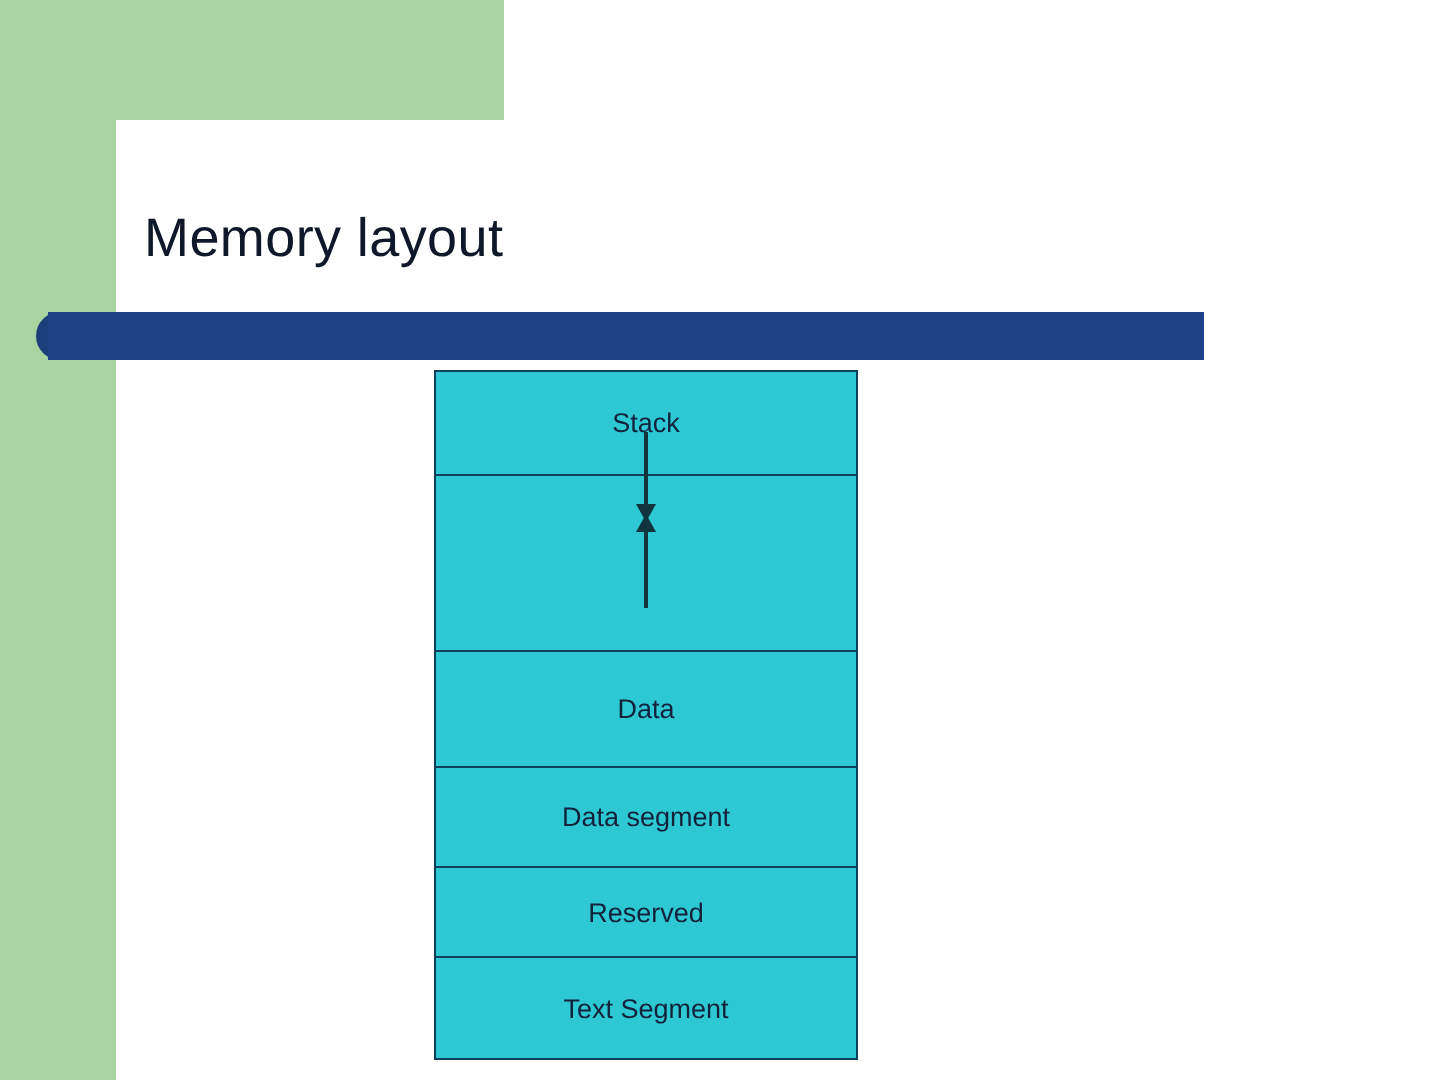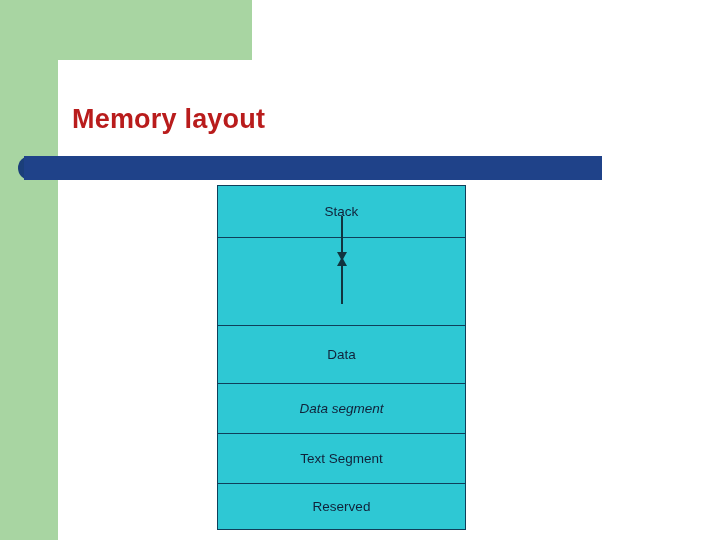--- a/index.html
+++ b/index.html
@@ -65,53 +65,53 @@
     height: 24px;
     background: #1f4289;
   }
 
   
   .page-title {
     position: absolute;
     left: 72px;
     top: 104px;
     font-size: 27px;
-    font-weight: bold;
-    color: #b91c1c;
+    font-weight: normal;
+    color: #0f172a;
     letter-spacing: 0.2px;
     white-space: nowrap;
   }
 
   
   .memory-diagram {
     position: absolute;
     left: 217px;
     top: 185px;
-    width: 249px;
+    width: 212px;
     border: 1px solid #0f3f5a;
     box-sizing: border-box;
   }
   .mem-row {
     position: relative;
     background: #2ec8d4;
     border-bottom: 1px solid #0f3f5a;
     box-sizing: border-box;
     display: flex;
     align-items: center;
     justify-content: center;
     color: #11223a;
     font-size: 13.5px;
   }
   .mem-row:last-child {
     border-bottom: none;
   }
   .row-stack   { height: 52px; }
   .row-gap     { height: 88px; }
   .row-heap    { height: 58px; }
-  .row-data    { height: 50px; font-style: italic; }
+  .row-data    { height: 50px; }
   .row-text    { height: 50px; }
   .row-reserved{ height: 45px; }
 
   .mem-label {
     position: relative;
     z-index: 2;
   }
 
   
   .arrow {
@@ -186,22 +186,22 @@
     </div>
 
     <div class="mem-row row-heap">
       <span class="mem-label">Data</span>
     </div>
 
     <div class="mem-row row-data">
       <span class="mem-label">Data segment</span>
     </div>
 
+    <div class="mem-row row-reserved">
+      <span class="mem-label">Reserved</span>
+    </div>
+
     <div class="mem-row row-text">
       <span class="mem-label">Text Segment</span>
     </div>
 
-    <div class="mem-row row-reserved">
-      <span class="mem-label">Reserved</span>
-    </div>
-
   </div>
 </div>
 
 </body></html>

